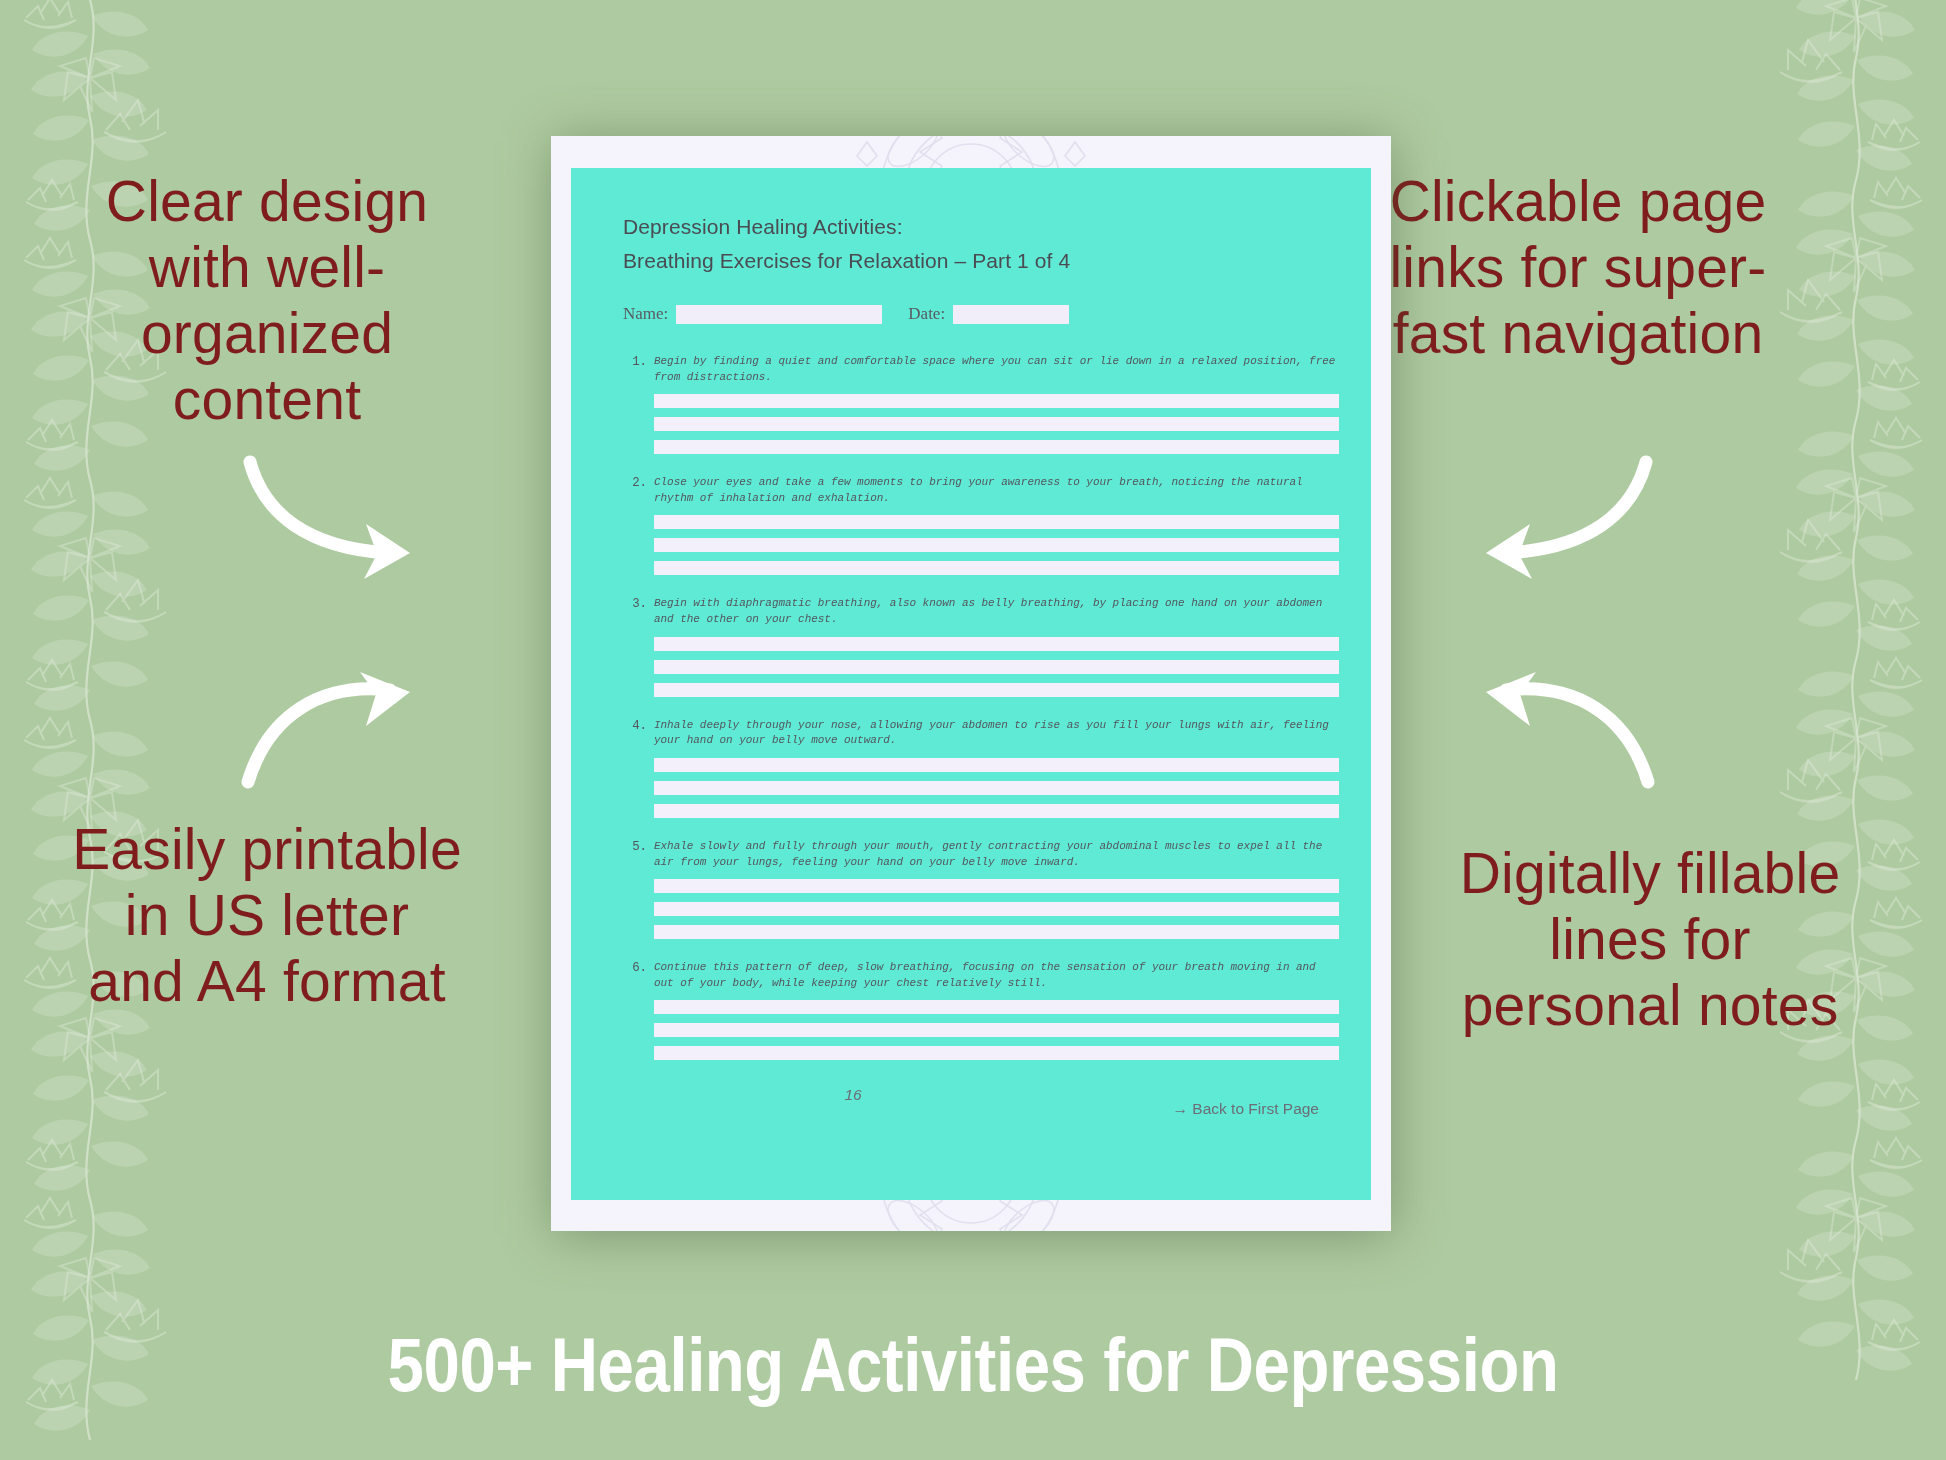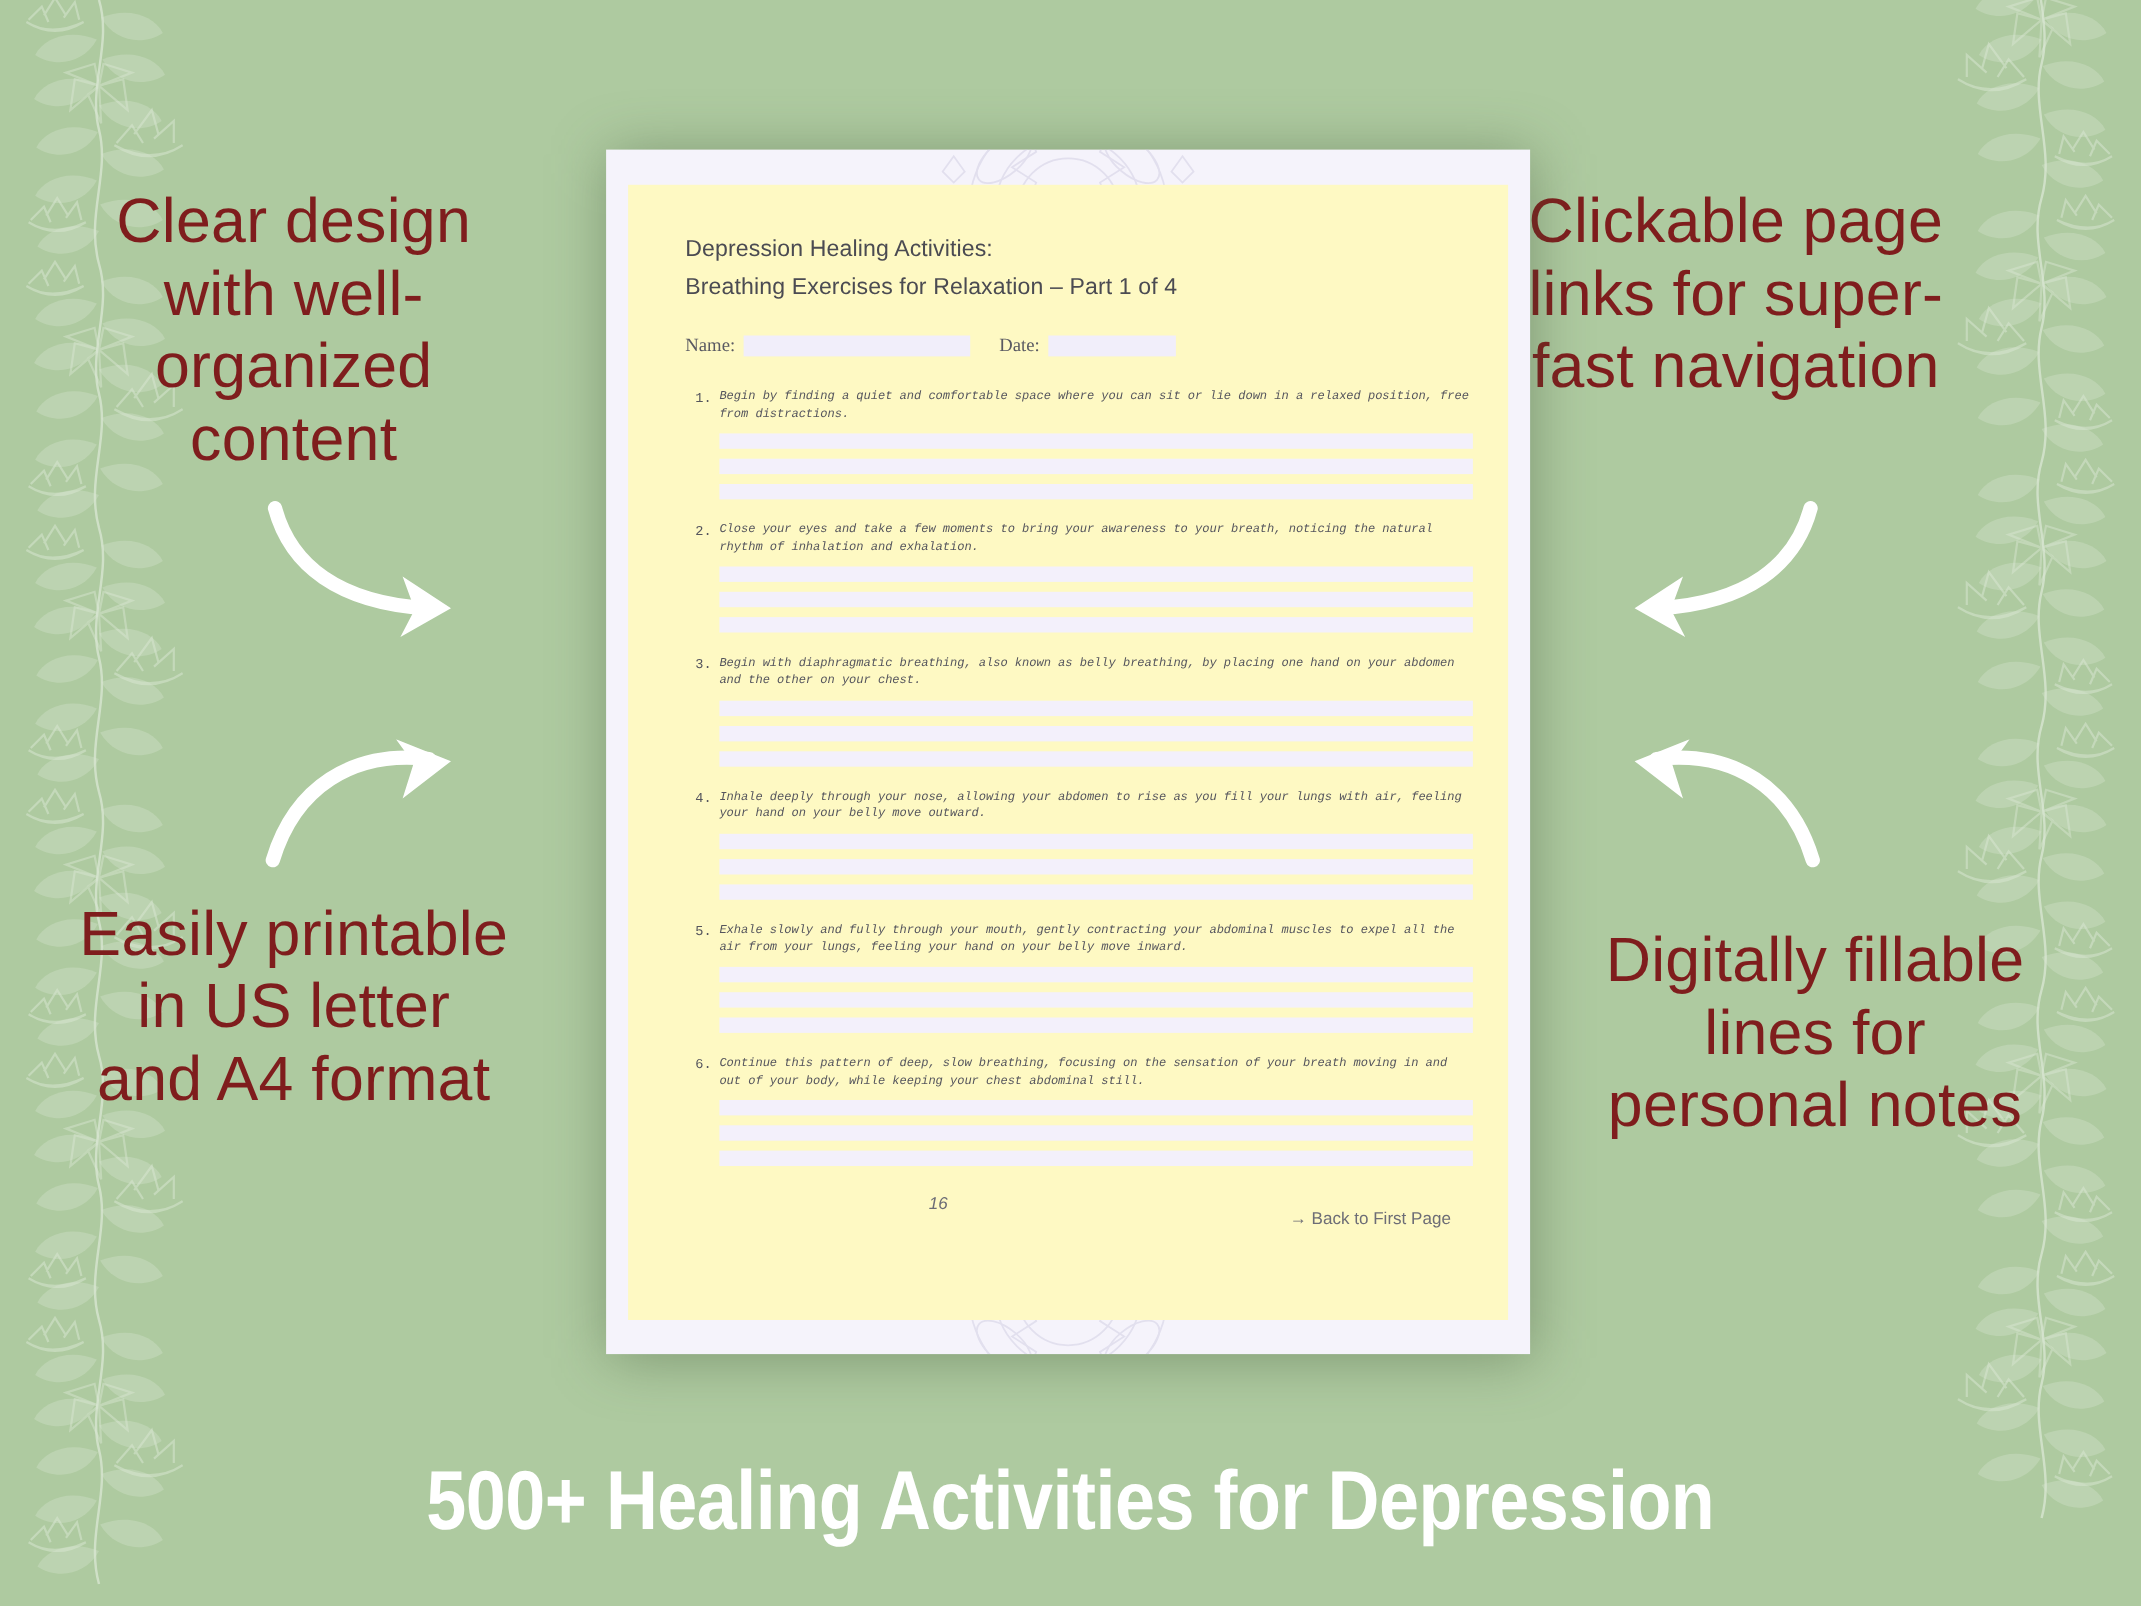--- a/index.html
+++ b/index.html
@@ -83,21 +83,21 @@
   }
   .doc-watermark.top    { top: -96px; }
   .doc-watermark.bottom { bottom: -96px; }
 
   .doc-page {
     position: absolute;
     left: 20px;
     top: 32px;
     width: 800px;
     height: 1032px;
-    background: #fef9c3;
+    background: #5eead4;
   }
 
   
   .doc-inner {
     position: absolute;
     left: 52px;
     top: 42px;
     right: 32px;
   }
   .doc-title {
@@ -396,21 +396,21 @@
             </div>
             <div class="task-lines">
               <div class="fill-line"></div>
               <div class="fill-line"></div>
               <div class="fill-line"></div>
             </div>
           </div>
           <div class="task">
             <div class="task-row">
               <span class="task-num">6.</span>
-              <span class="task-text">Continue this pattern of deep, slow breathing, focusing on the sensation of your breath moving in and out of your body, while keeping your chest abdominal still.</span>
+              <span class="task-text">Continue this pattern of deep, slow breathing, focusing on the sensation of your breath moving in and out of your body, while keeping your chest relatively still.</span>
             </div>
             <div class="task-lines">
               <div class="fill-line"></div>
               <div class="fill-line"></div>
               <div class="fill-line"></div>
             </div>
           </div>
         </div>
 
     </div>

